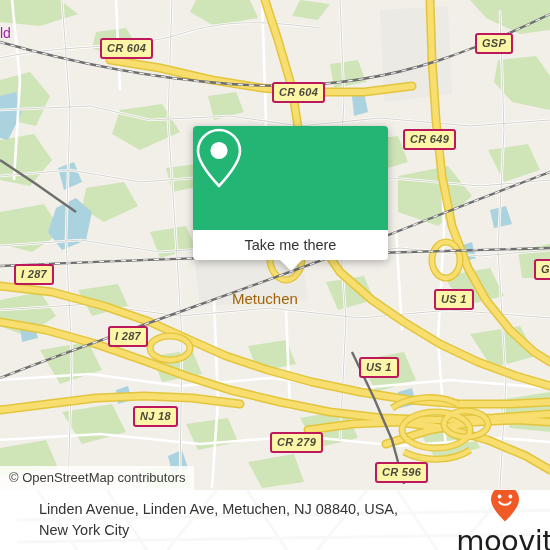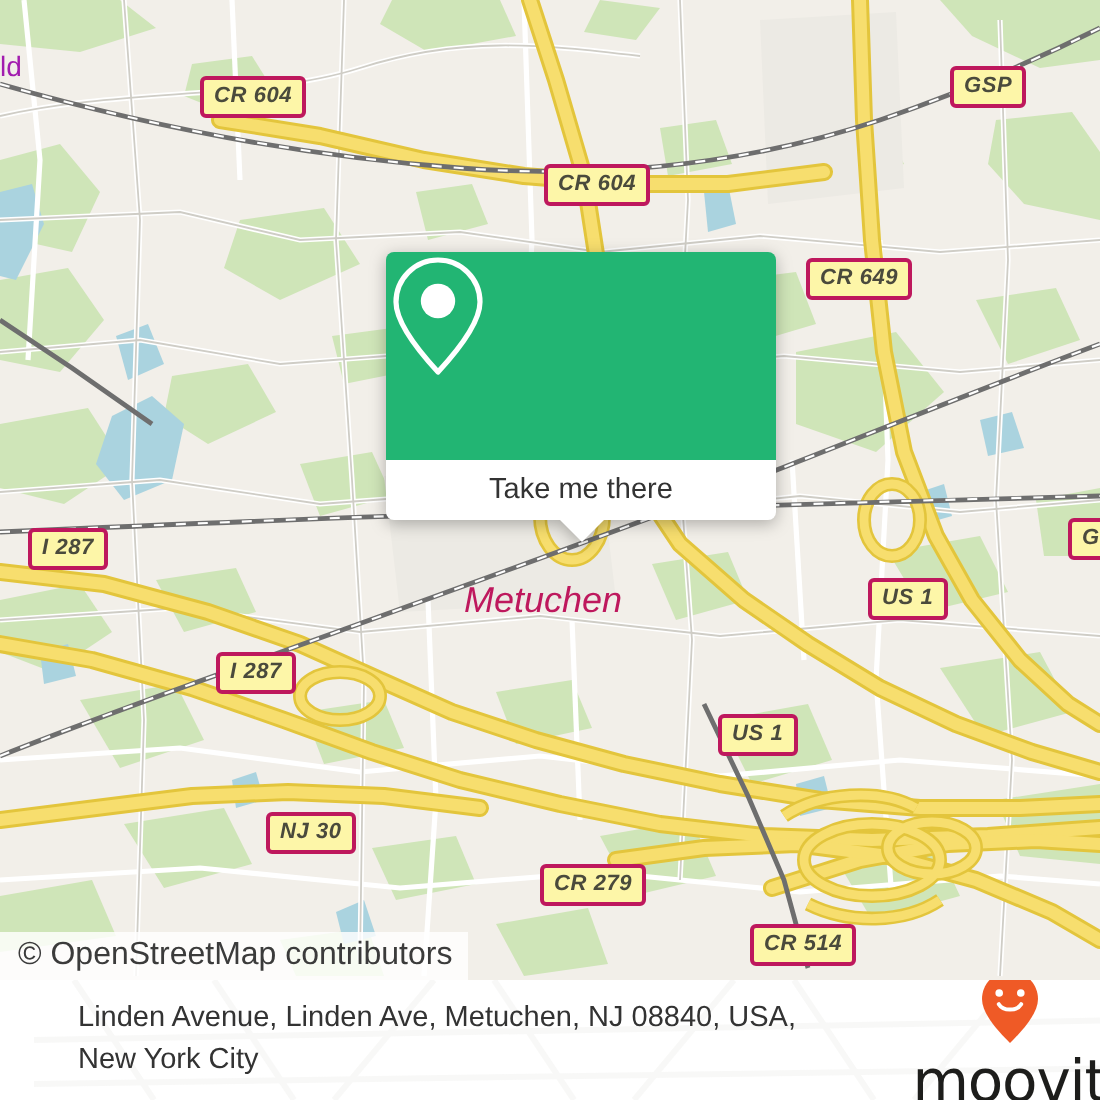--- a/index.html
+++ b/index.html
@@ -32,40 +32,39 @@
     padding: 1px 5px 2px 5px;
     letter-spacing: .3px;
     white-space: nowrap;
     font-family: "Liberation Sans", sans-serif;
     font-style: italic;
   }
 
   
   .city-label {
     position: absolute;
-    color: #be185d;
-    font-size: 18px;
+    color: #a16207;
+    font-size: 15px;
     font-family: "Liberation Sans", sans-serif;
     white-space: nowrap;
-    font-style: italic;
   }
   .edge-label {
     position:absolute;
     color:#a21caf;
     font-size:14px;
     white-space:nowrap;
   }
 
   
   .attribution {
     position: absolute;
     left: 0; bottom: 0;
     background: rgba(255,255,255,0.82);
     color: #3b3b3b;
-    font-size: 16px;
+    font-size: 13px;
     line-height: 17px;
     padding: 3px 8px 4px 9px;
     white-space: nowrap;
   }
 
   
   .callout {
     position: absolute;
     left: 193px; top: 126px;
     width: 195px;
@@ -304,23 +303,23 @@
 
     <div class="shield" style="left:100px; top:38px;">CR 604</div>
     <div class="shield" style="left:435px; top:33px;margin-left:40px;">GSP</div>
     <div class="shield" style="left:272px; top:82px;">CR 604</div>
     <div class="shield" style="left:403px; top:100px;margin-top:29px;">CR 649</div>
     <div class="shield" style="left:14px;  top:264px;">I 287</div>
     <div class="shield" style="left:534px; top:259px;">GS</div>
     <div class="shield" style="left:434px; top:289px;">US 1</div>
     <div class="shield" style="left:108px; top:326px;">I 287</div>
     <div class="shield" style="left:359px; top:357px;">US 1</div>
-    <div class="shield" style="left:133px; top:406px;">NJ 30</div>
+    <div class="shield" style="left:133px; top:406px;">NJ 18</div>
     <div class="shield" style="left:270px; top:432px;">CR 279</div>
-    <div class="shield" style="left:375px; top:462px;">CR 514</div>
+    <div class="shield" style="left:375px; top:462px;">CR 596</div>
 
     <div class="city-label" style="left:232px; top:290px;">Metuchen</div>
     <div class="edge-label" style="left:0px;   top:25px;">ld</div>
 
     <div class="attribution">© OpenStreetMap contributors</div>
 
     <div class="callout">
       <div class="callout-top">
         <svg width="52" height="64" viewBox="0 0 52 64">
           <path d="M26 4 C14.4 4 5 13.4 5 25 C5 36.5 20 53.5 26 60 C32 53.5 47 36.5 47 25 C47 13.4 37.6 4 26 4 Z" fill="none" stroke="#ffffff" stroke-width="2.6" stroke-linejoin="round"></path>

